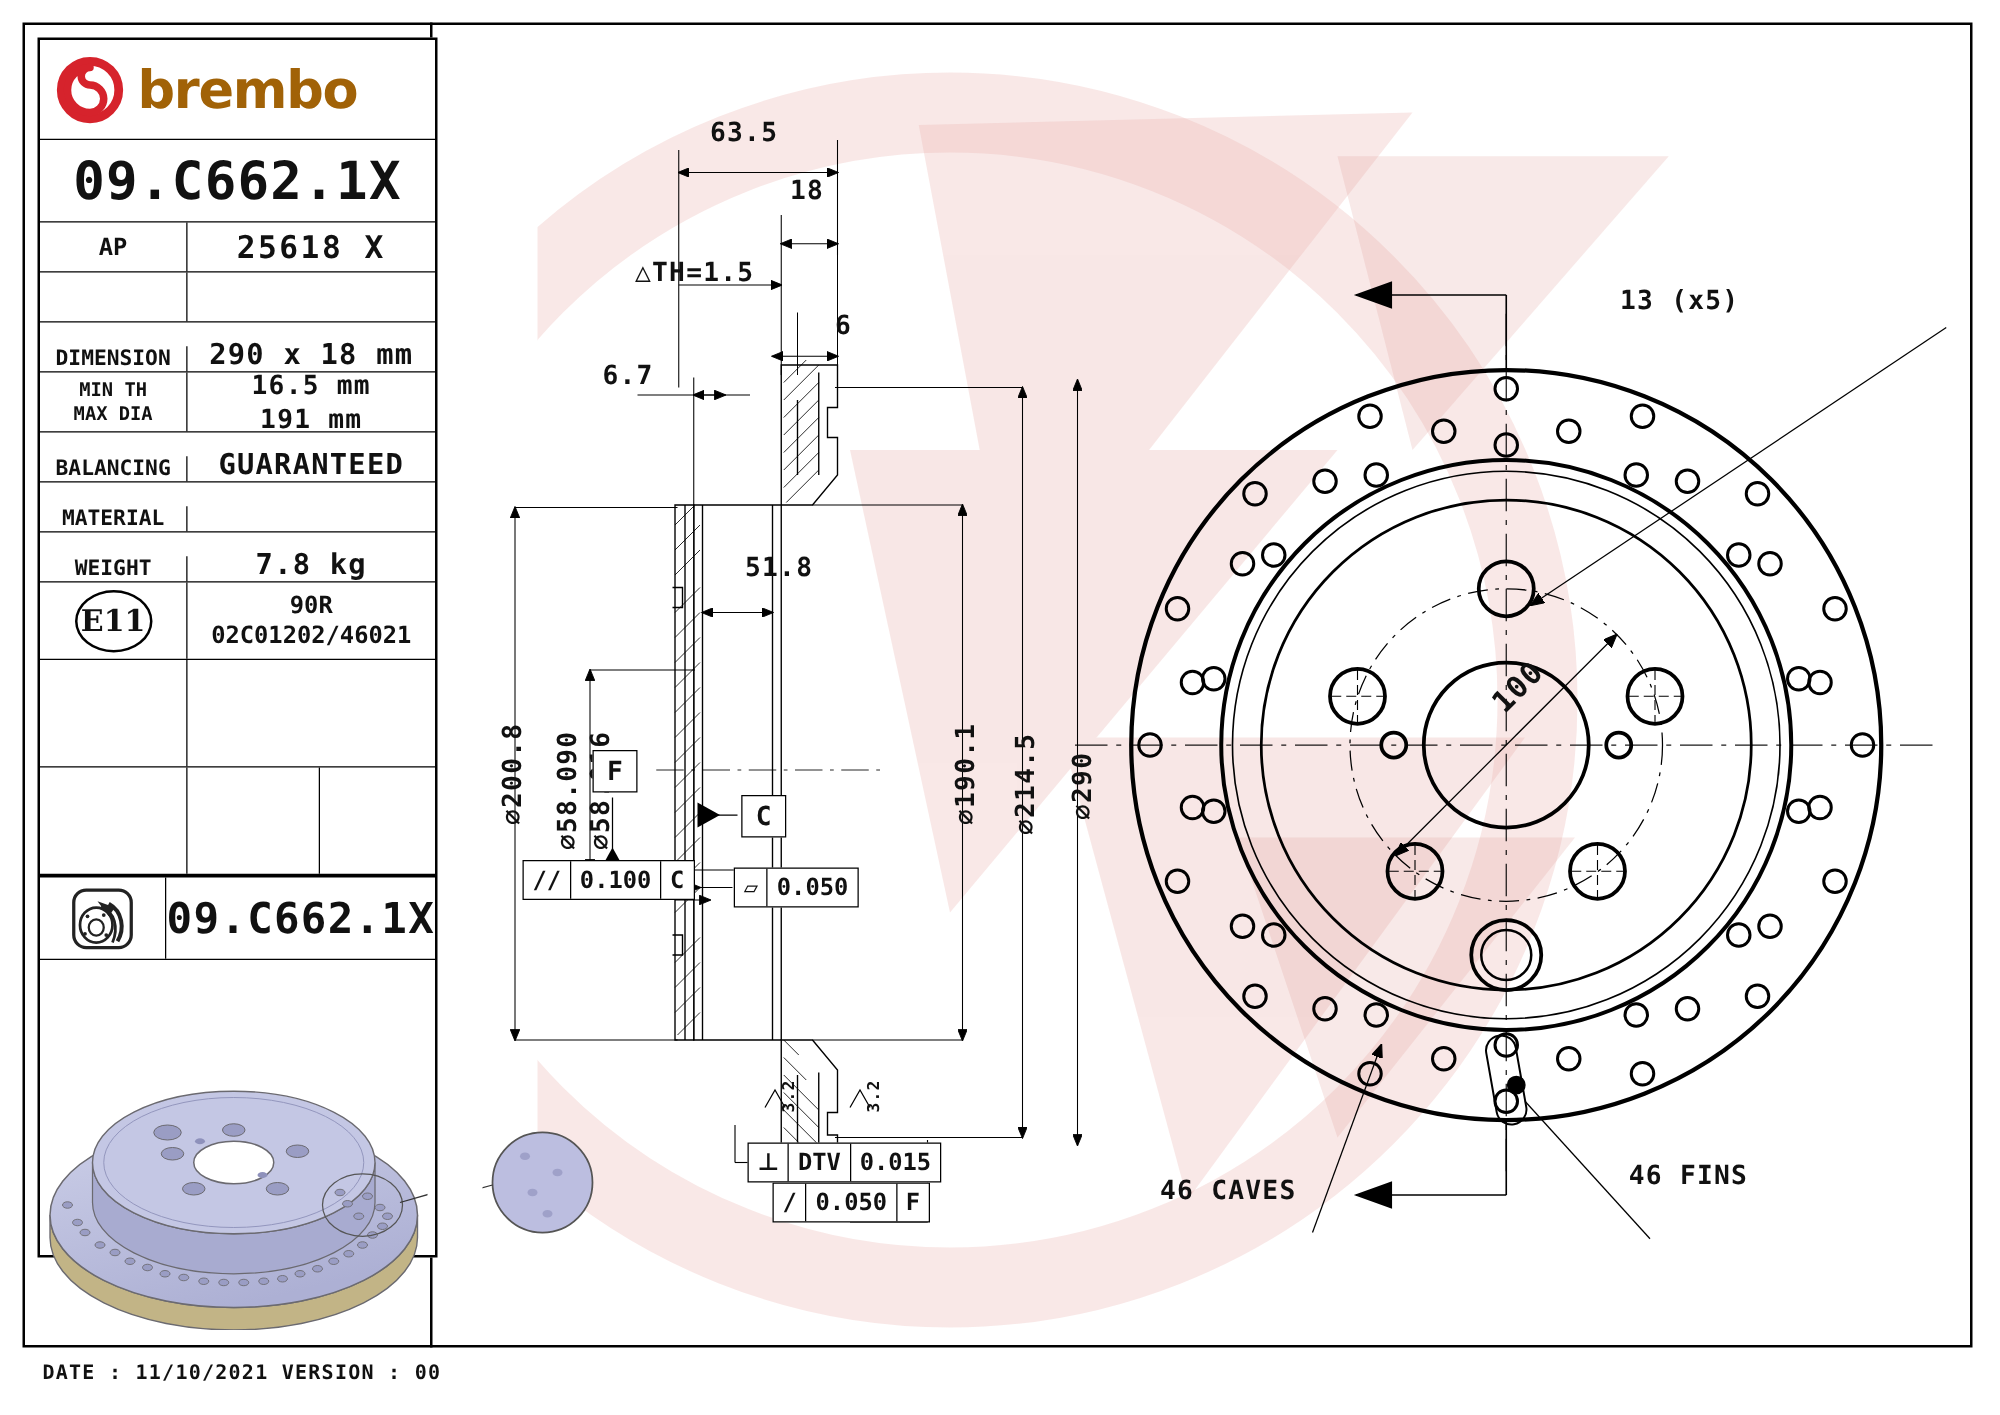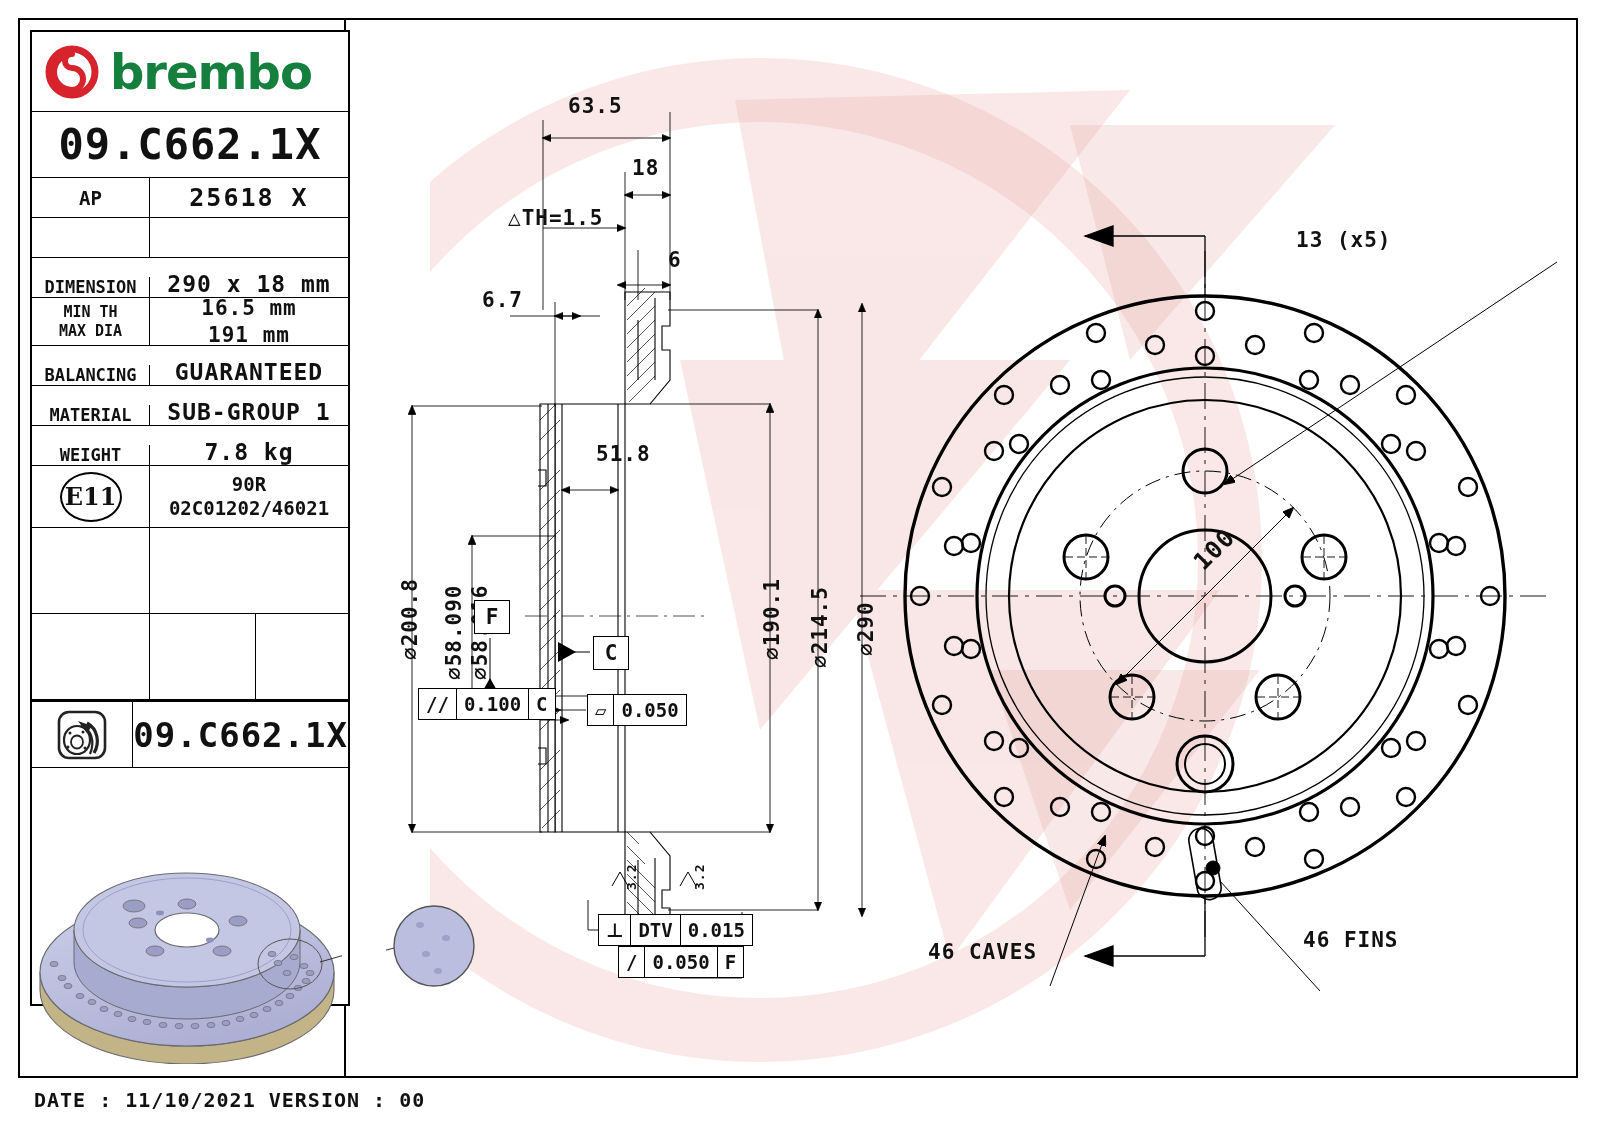--- a/index.html
+++ b/index.html
@@ -24,21 +24,21 @@
   .tb .row{display:flex;border-bottom:1.5px solid #000;box-sizing:border-box;}
   .tb .row:last-child{border-bottom:none;}
   .tb .c1{width:118px;border-right:1.5px solid #000;box-sizing:border-box;
           display:flex;align-items:center;justify-content:center;text-align:center;}
   .tb .c2{flex:1;display:flex;align-items:center;justify-content:center;text-align:center;}
   .tb .full{flex:1;display:flex;align-items:center;justify-content:center;}
 
   .logo-row{height:80px;align-items:center;justify-content:flex-start;padding-left:12px;}
   .logo-wrap{display:flex;align-items:center;gap:10px;}
   .logo-text{font-family:"DejaVu Sans","Liberation Sans",sans-serif;
-             font-size:48px;font-weight:bold;color:#15803d;letter-spacing:-1px;
+             font-size:42px;font-weight:bold;color:#a16207;letter-spacing:-1px;
              line-height:1;}
   .code-row{height:66px;}
   .code-txt{font-size:42px;font-weight:bold;letter-spacing:1px;}
   .ap-row{height:40px;}
   .ap-lbl{font-size:19px;font-weight:bold;}
   .ap-val{font-size:25px;font-weight:bold;letter-spacing:2px;}
   .blank-row{height:40px;}
   .d-row{height:40px;align-items:flex-end;}
   .d-lbl{font-size:17px;font-weight:bold;}
   .d-val{font-size:23px;font-weight:bold;letter-spacing:1px;}
@@ -53,21 +53,21 @@
   .e-val{font-size:19px;font-weight:bold;line-height:1.25;letter-spacing:0px;}
   .tall-blank{height:86px;}
   .split-row{height:86px;}
   .split-row .c1{width:118px;}
   .split-row .m{width:106px;border-right:1.5px solid #000;box-sizing:border-box;}
   .icon-row{height:68px;border-top:2.5px solid #000;}
   .icon-row .c1{width:118px;}
   .icon-code{font-size:34px;font-weight:bold;letter-spacing:1px;}
   .big-blank{height:236px;}
 
-  .datebar{position:absolute;left:34px;top:1088px;font-size:20px;font-weight:bold;
+  .datebar{position:absolute;left:34px;top:1088px;font-size:16px;font-weight:bold;
            letter-spacing:1px;}
 
   
   .thumb{position:absolute;left:32px;top:868px;width:310px;height:196px;}
   .detail-bubble{position:absolute;left:386px;top:898px;width:96px;height:96px;}
 
   
   .dwg{position:absolute;left:350px;top:20px;width:1230px;height:1056px;}
   .dwg svg{display:block;}
 
@@ -167,23 +167,20 @@
           <span class="d-lbl">BALANCING</span>
         </div>
       <div class="c2">
           <span class="d-val">GUARANTEED</span>
         </div>
     </div>
 
     <div class="row d-row">
       <div class="c1">
           <span class="d-lbl">MATERIAL</span>
-        </div>
-      <div class="c2">
-          <span class="d-val">SUB-GROUP 1</span>
         </div>
     </div>
 
     <div class="row d-row">
       <div class="c1">
           <span class="d-lbl">WEIGHT</span>
         </div>
       <div class="c2">
           <span class="d-val">7.8 kg</span>
         </div>
@@ -598,21 +595,21 @@
           <polygon points="-120,-360 -92,-370 -92,-350"></polygon>
           <line x1="0" y1="360" x2="0" y2="300"></line>
           <line x1="-120" y1="360" x2="0" y2="360"></line>
           <polygon points="-120,360 -92,350 -92,370"></polygon>
         </g>
       </g>
     </svg>
 
     <div class="note" style="left:218px;top:74px;">63.5</div>
 
-    <div class="note" style="left:282px;top:136px;">18</div>
+    <div class="note" style="left:282px;top:120px;">18</div>
 
     <div class="note" style="left:158px;top:186px;">△TH=1.5</div>
 
     <div class="note" style="left:318px;top:228px;">6</div>
 
     <div class="note" style="left:132px;top:268px;">6.7</div>
 
     <div class="note" style="left:246px;top:422px;">51.8</div>
 
     <div class="vtxt" style="left:48px;top:640px;">⌀200.8</div>

